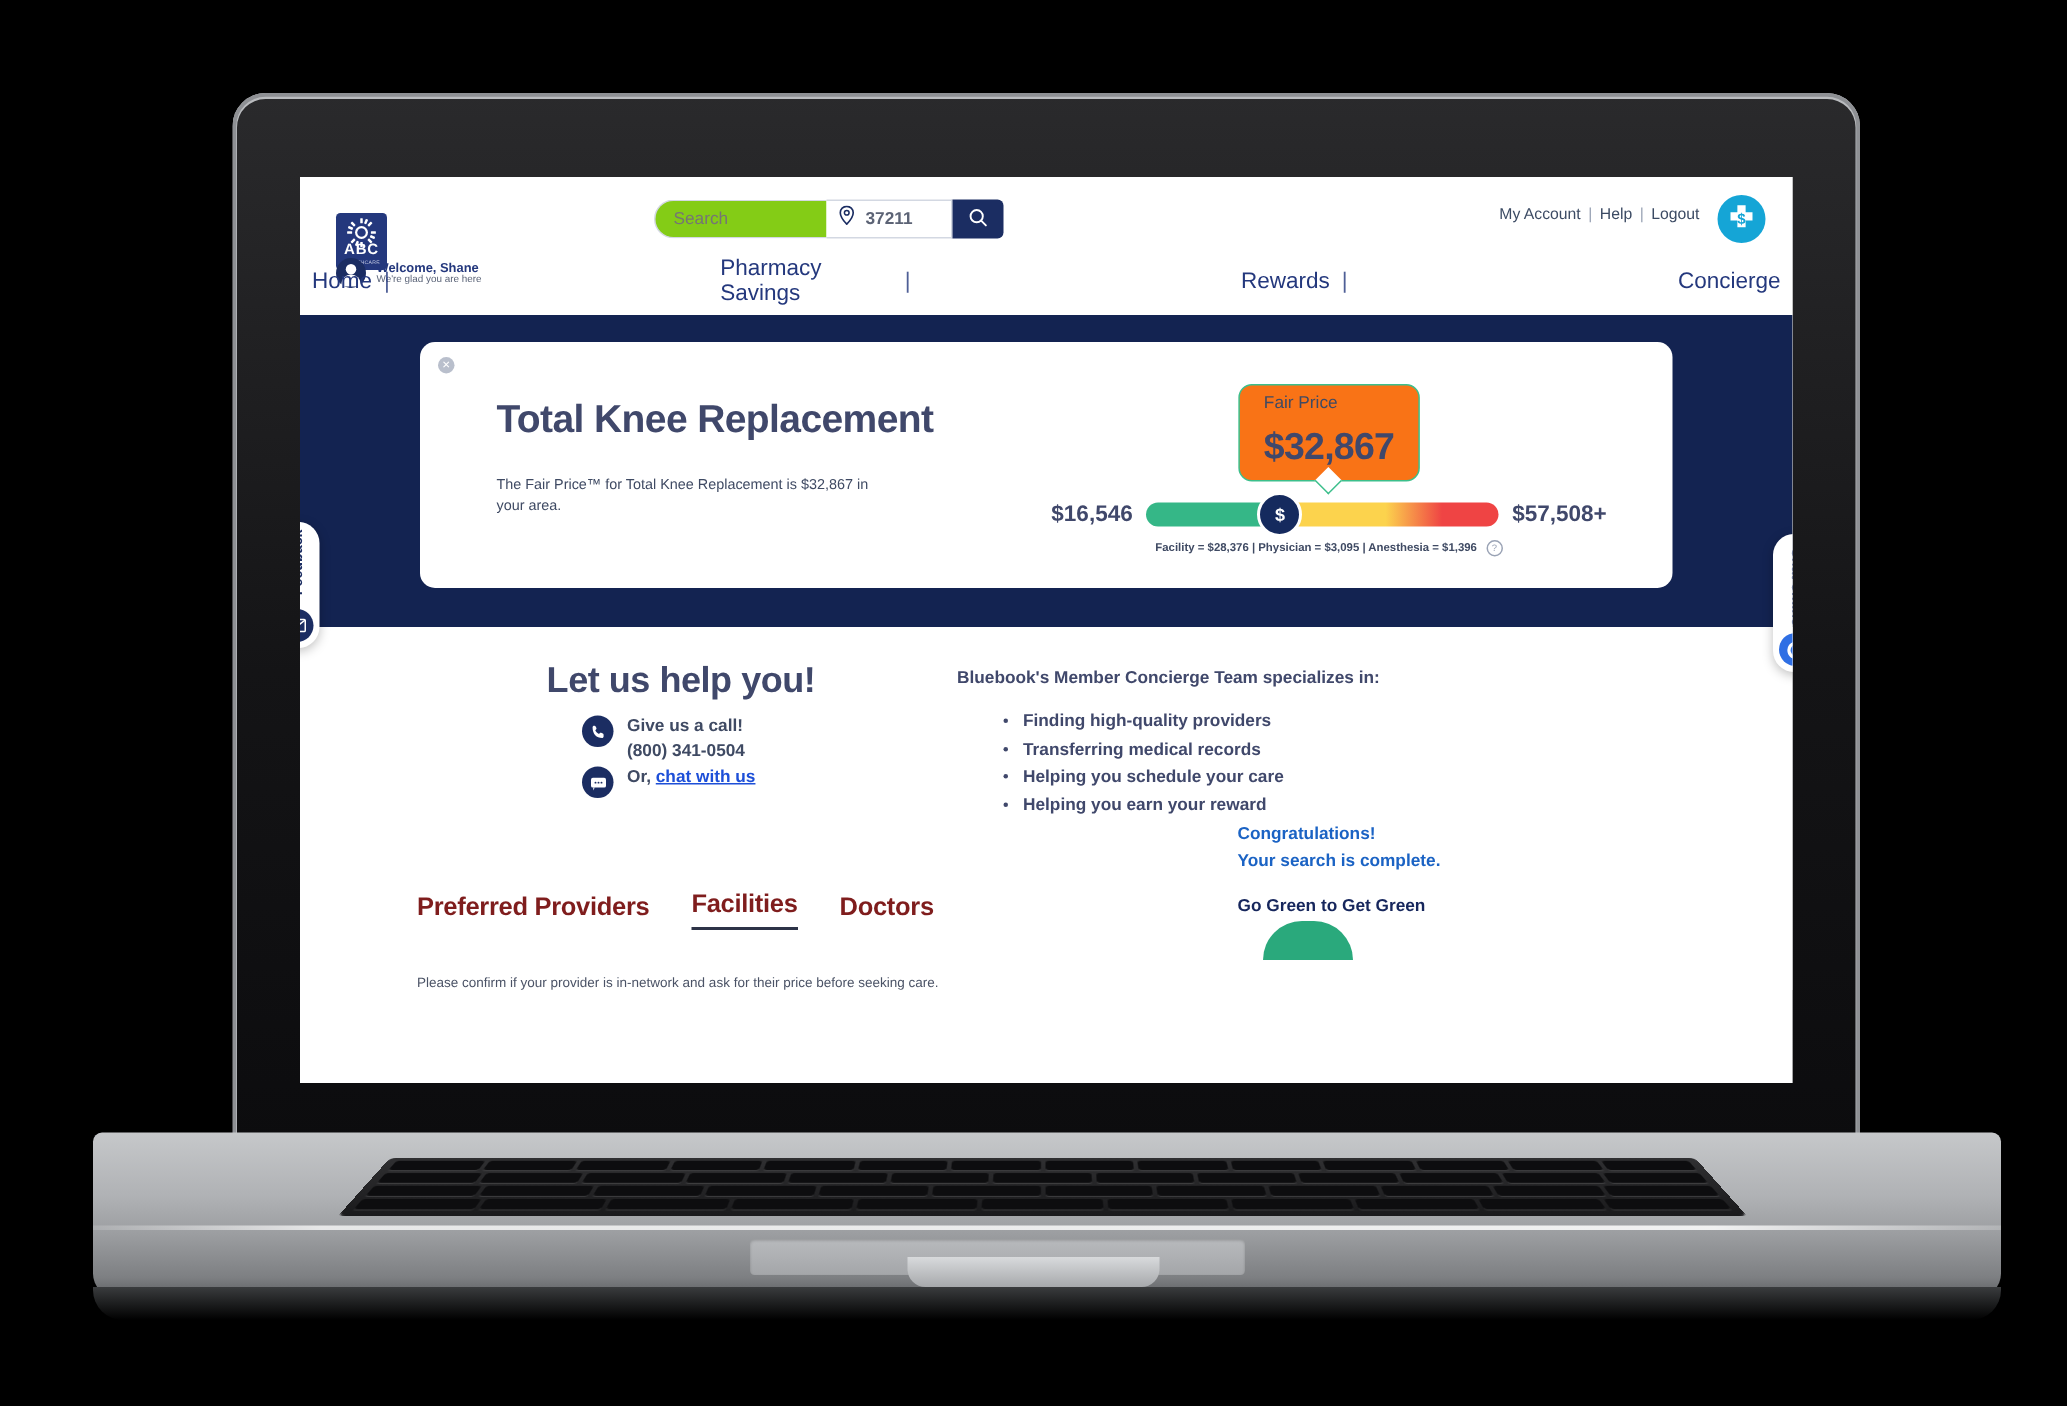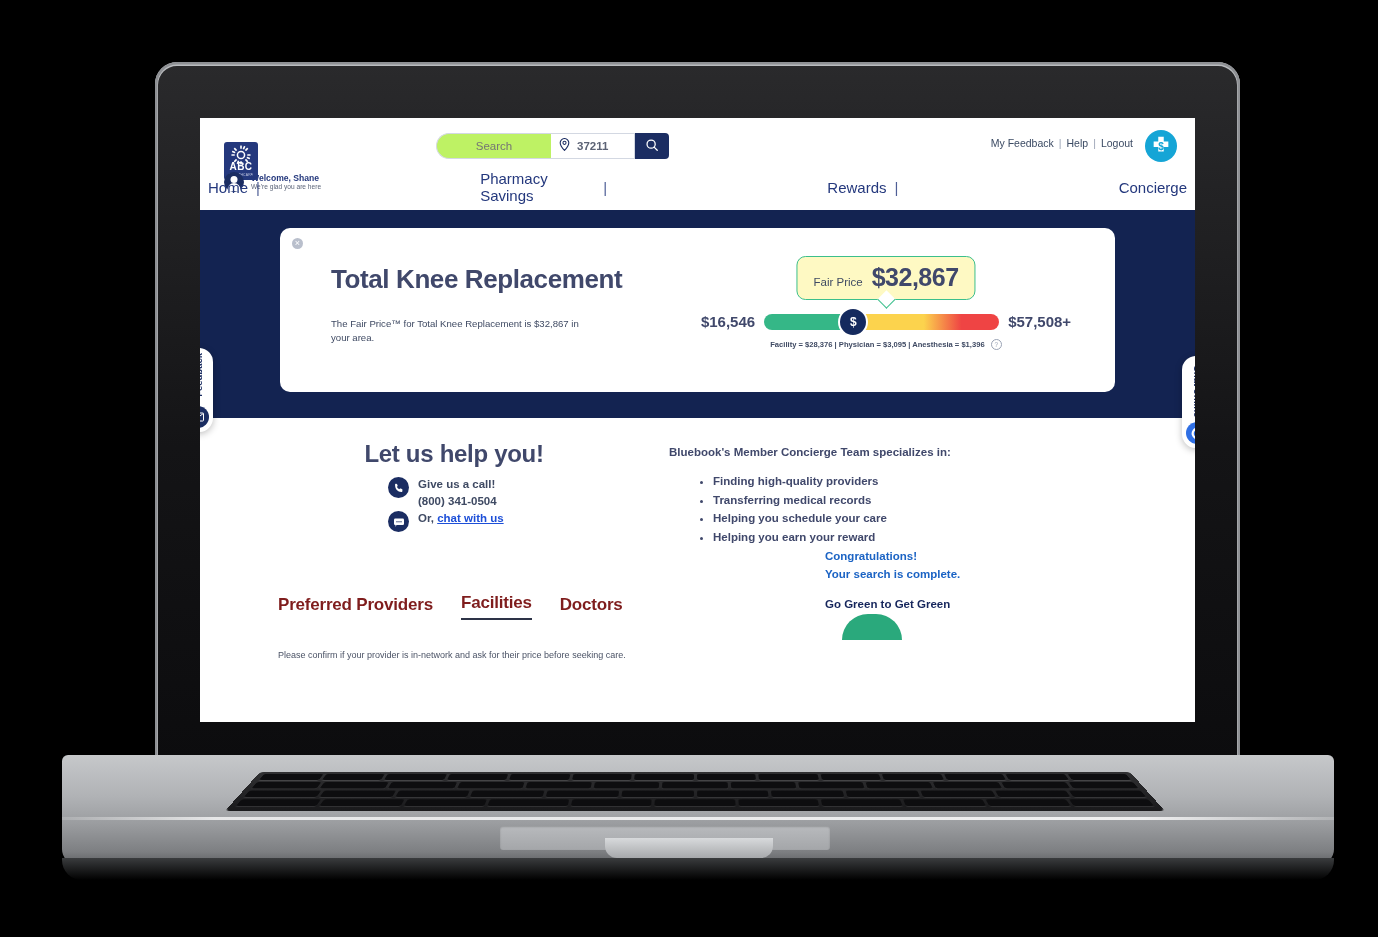--- a/index.html
+++ b/index.html
@@ -60,23 +60,22 @@
   }
   .logo .gear{position:absolute;top:3px;left:50%;transform:translateX(-50%);}
   .logo .abc{font-size:10px;font-weight:700;color:#fff;letter-spacing:.5px;margin-bottom:8px;line-height:1;}
   .logo .sub{position:absolute;bottom:3px;left:50%;transform:translateX(-50%);
     font-size:3.4px;color:#c7cde4;white-space:nowrap;letter-spacing:.2px;}
 
   .searchwrap{position:absolute;left:236px;top:15px;display:flex;height:26px;}
   .search-input{
     width:115px;height:26px;box-sizing:border-box;
     border:1px solid #d3d8e2;border-right:none;border-radius:13px 0 0 13px;
-    padding:0 12px;font-size:11.5px;color:#5c6375;background:#bef264;outline:none;
+    padding:0 12px;font-size:11.5px;color:#5c6375;background:#84cc16;outline:none;
     font-family:"Liberation Sans",sans-serif;
-    text-align:center;
   }
   .zip-box{
     width:84px;height:26px;box-sizing:border-box;border:1px solid #d3d8e2;border-left:none;
     display:flex;align-items:center;gap:5px;padding-left:8px;background:#fff;
   }
   .zip-val{font-size:11.5px;color:#5c6375;background:transparent;border:none;outline:none;width:48px;
     font-family:"Liberation Sans",sans-serif;font-weight:bold;}
   .search-btn{
     width:34px;height:26px;background:#1b2d62;border-radius:0 4px 4px 0;
     display:flex;align-items:center;justify-content:center;cursor:pointer;border:none;
@@ -115,22 +114,22 @@
     background:#b9bfcc;display:flex;align-items:center;justify-content:center;cursor:pointer;}
   .card-x:before{content:"\00d7";color:#fff;font-size:9px;line-height:1;}
 
   .card-left{width:330px;padding-left:25px;padding-top:18px;}
   .proc-title{font-size:26px;font-weight:700;color:#40486b;letter-spacing:-.4px;margin:0 0 22px;}
   .proc-desc{font-size:9.6px;color:#3f4a63;line-height:1.45;max-width:250px;}
 
   .card-right{flex:1;padding-top:10px;position:relative;}
   .callout{
     position:relative;margin:0 auto 9px;width:auto;display:inline-flex;align-items:baseline;gap:9px;
-    border:1.6px solid #3cbf8c;border-radius:9px;padding:6px 16px 7px;background:#fef9c3;
-    left:50%;transform:translateX(-50%);
+    border:1.6px solid #3cbf8c;border-radius:9px;padding:6px 16px 7px;background:#f97316;
+    left:50%;transform:translateX(-50%);flex-direction:column;
   }
   .callout .lbl{font-size:11.5px;color:#3f4a63;font-weight:500;}
   .callout .amt{font-size:25px;font-weight:700;color:#40486b;letter-spacing:-.5px;}
   .callout:after{content:"";position:absolute;left:50%;bottom:-7px;transform:translateX(-50%) rotate(45deg);
     width:12px;height:12px;background:#fff;border-right:1.6px solid #3cbf8c;border-bottom:1.6px solid #3cbf8c;}
 
   .barrow{display:flex;align-items:center;justify-content:center;gap:9px;margin-top:4px;}
   .barrow .end{font-size:15px;font-weight:700;color:#40486b;white-space:nowrap;}
   .bar{position:relative;width:235px;height:16px;border-radius:8px;overflow:visible;}
   .bar-fill{position:absolute;inset:0;border-radius:8px;
@@ -151,21 +150,21 @@
   .sidetab .txt{writing-mode:vertical-rl;font-size:9.5px;color:#1b2d62;font-weight:600;padding:9px 0 5px;}
   .sidetab .ico{width:22px;height:22px;border-radius:50%;background:#1b2d62;
     display:flex;align-items:center;justify-content:center;margin-bottom:4px;}
   .tab-feedback{left:-17px;top:138px;width:30px;}
   .tab-feedback .txt{transform:rotate(180deg);}
   .tab-chat{right:-17px;top:146px;width:30px;}
   .tab-chat .ico{background:#2f6fe4;}
 
   
   .lower{background:#fff;padding:22px 0 0;position:relative;}
-  .helprow{display:flex;padding:0 0 0 0;gap:31px;}
+  .helprow{display:flex;padding:0 0 0 0;}
   .helpcol{width:430px;padding-left:78px;box-sizing:border-box;}
   .help-title{font-size:24px;font-weight:700;color:#40486b;text-align:center;margin:0 0 8px;letter-spacing:-.3px;}
   .contact{display:flex;flex-direction:column;gap:1px;padding-left:110px;}
   .crow{display:flex;align-items:flex-start;gap:9px;}
   .cico{width:21px;height:21px;border-radius:50%;background:#1b2d62;flex:none;
     display:flex;align-items:center;justify-content:center;margin-top:1px;}
   .ctext{font-size:11.5px;font-weight:600;color:#3f4a63;line-height:1.45;}
   .ctext a{color:#1d4fd8;font-weight:700;}
   .conc{flex:1;padding-left:8px;}
   .conc-title{font-size:11.5px;font-weight:700;color:#40486b;margin:6px 0 14px;}
@@ -238,21 +237,21 @@
             <span>
               <svg width="14" height="14" viewBox="0 0 24 24">
                 <circle cx="10.5" cy="10.5" r="7" fill="none" stroke="#fff" stroke-width="2.2"></circle>
                 <line x1="15.6" y1="15.6" x2="21" y2="21" stroke="#fff" stroke-width="2.2" stroke-linecap="round"></line>
               </svg>
             </span>
           </button>
         </div>
 
         <div class="acct">
-          <a href="#">My Feedback</a><span class="sep">|</span><a href="#">Help</a><span class="sep">|</span><a href="#">Logout</a>
+          <a href="#">My Account</a><span class="sep">|</span><a href="#">Help</a><span class="sep">|</span><a href="#">Logout</a>
         </div>
 
         <div class="plusbadge">
           <svg width="22" height="22" viewBox="0 0 24 24">
             <path d="M9 2h6v5h5v6h-5v5H9v-5H4V7h5z" fill="#ffffff"></path>
             <text x="12" y="16" font-size="11" font-weight="bold" fill="#15a5d6" text-anchor="middle" font-family="Liberation Sans, sans-serif">$</text>
           </svg>
         </div>
 
         <div class="welcome">

